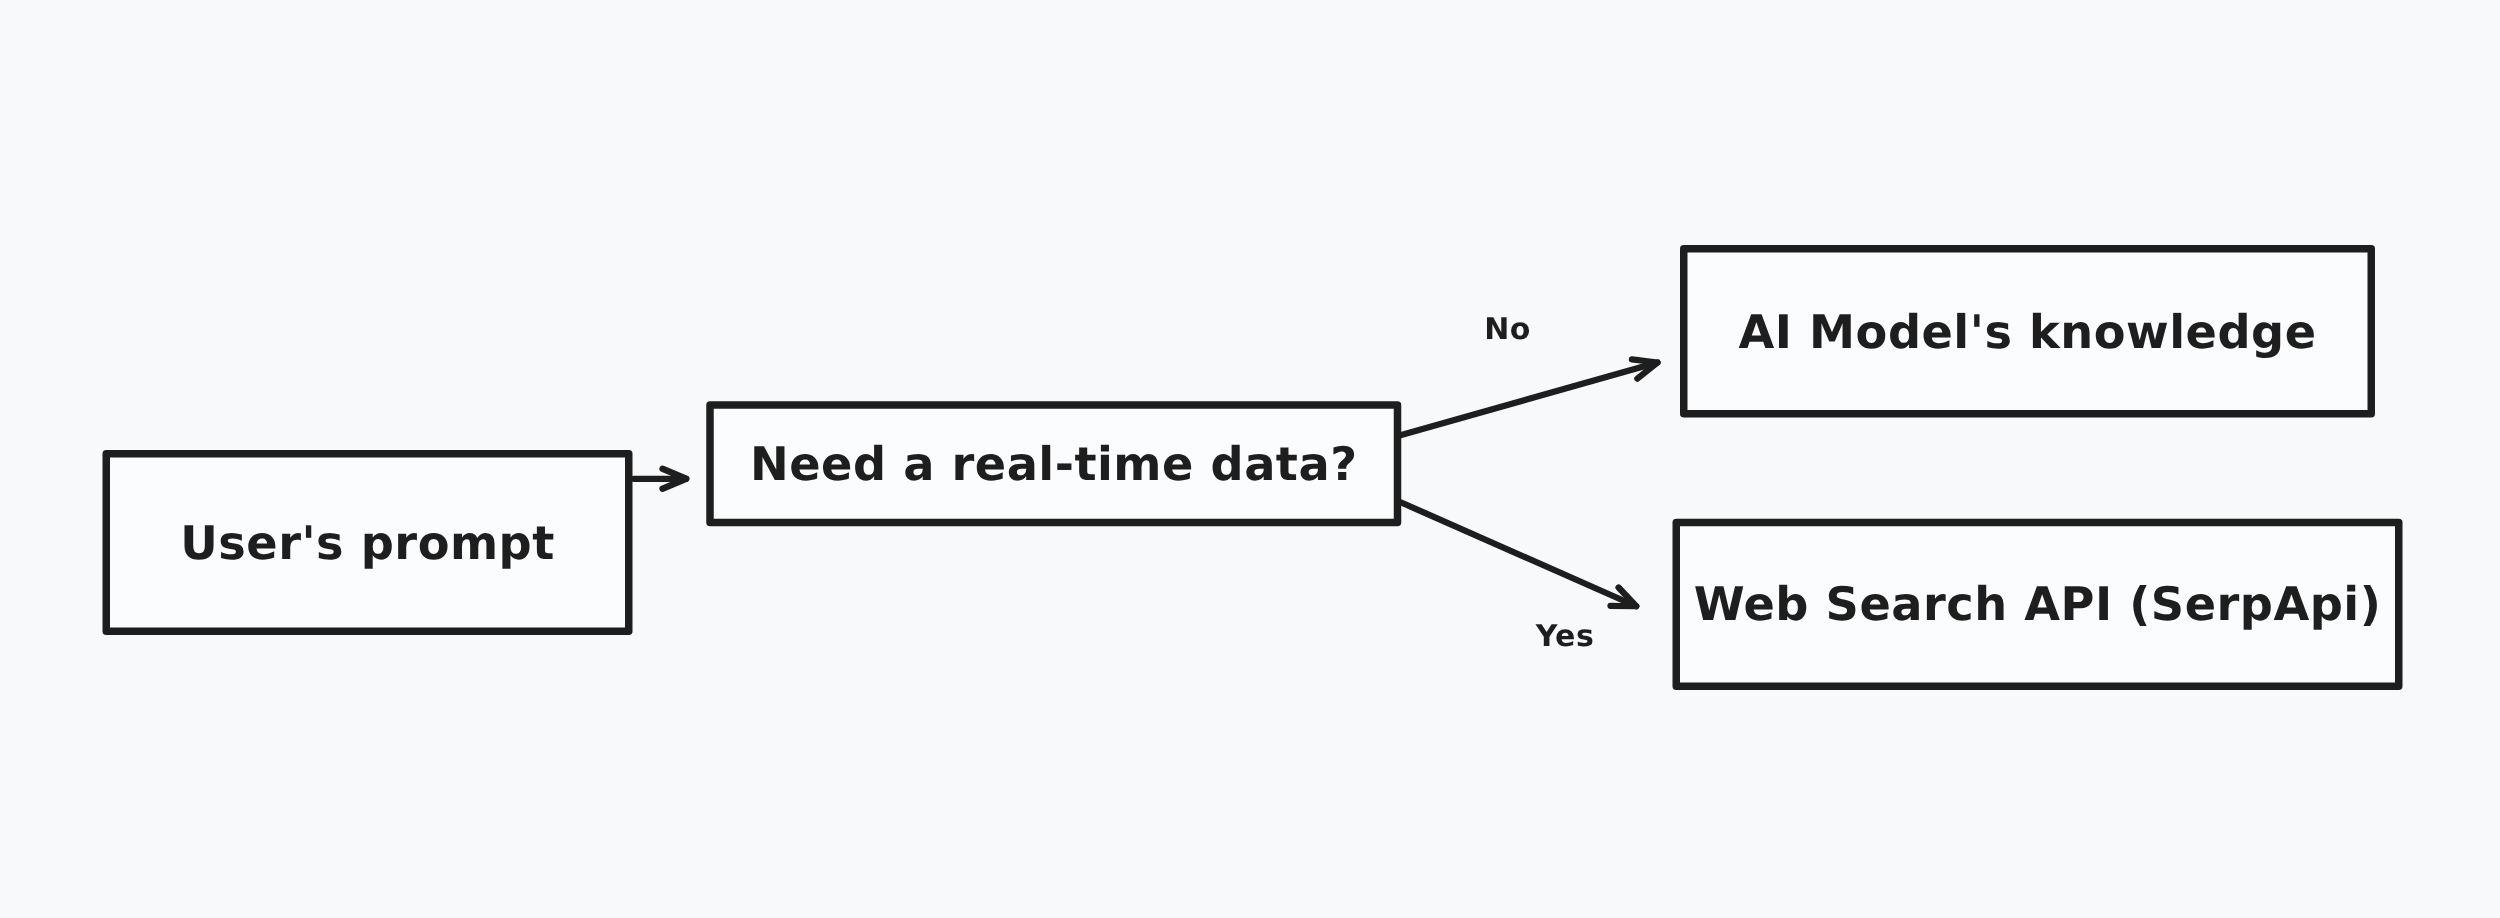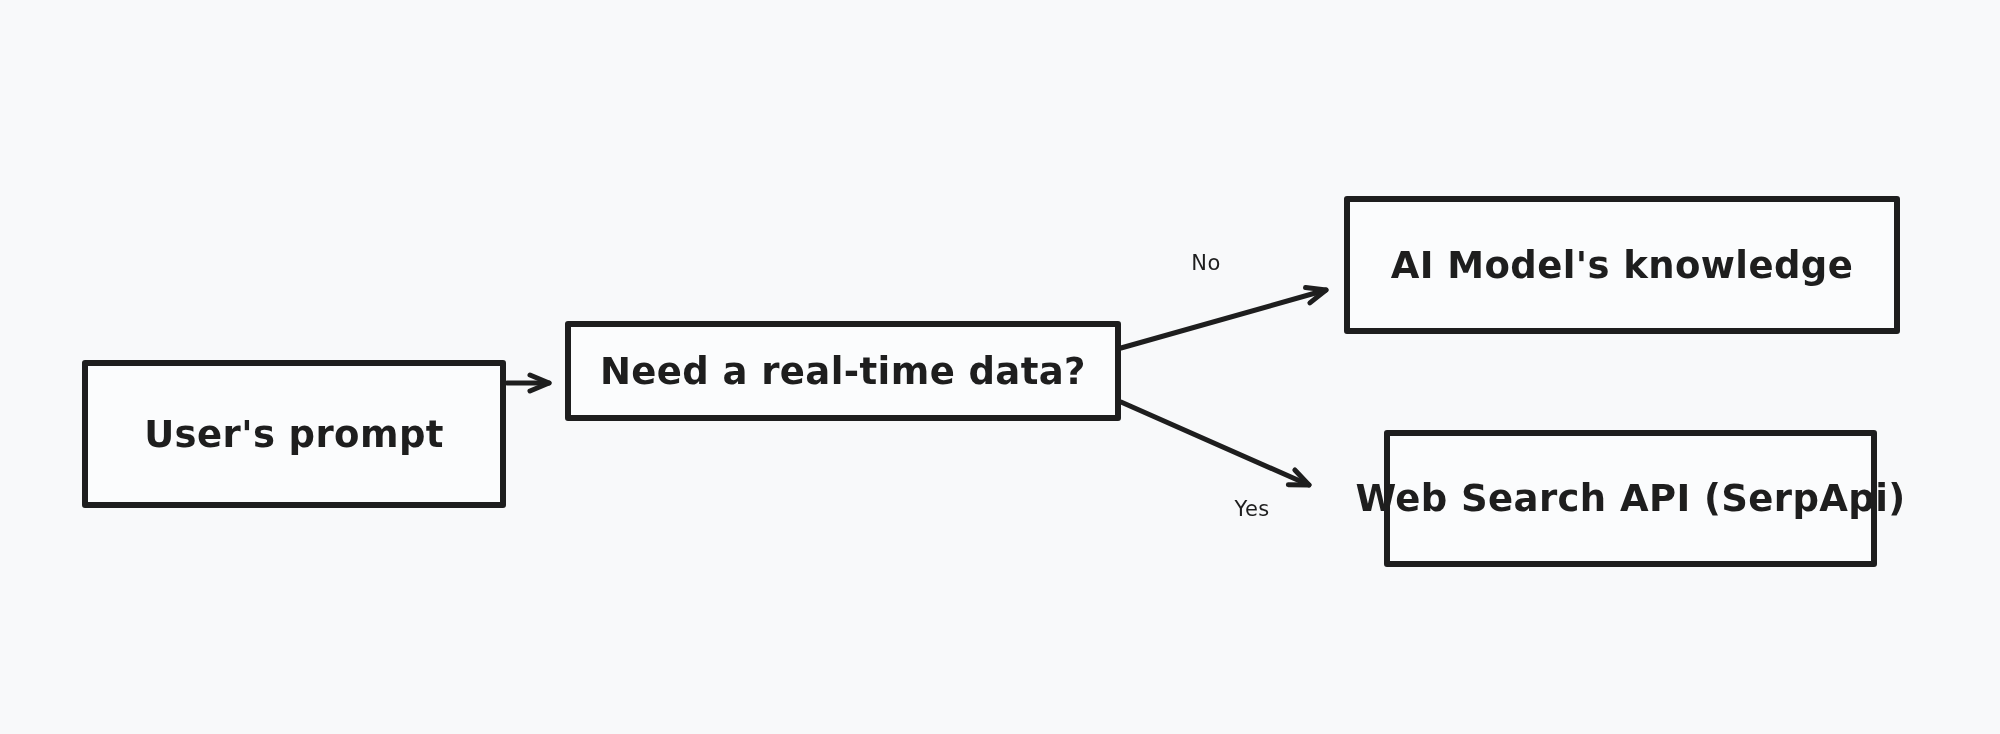--- a/index.html
+++ b/index.html
@@ -32,30 +32,30 @@
     color: #1e1e1e;
     font-size: 37px;
     font-weight: 700;
     letter-spacing: 0.4px;
     white-space: nowrap;
   }
 
   .node-users-prompt   { left:  82px; top: 323px; width: 424px; height: 148px; margin-top: 37px; }
   .node-need-realtime  { left: 565px; top: 321px; width: 556px; height: 100px; }
   .node-ai-knowledge   { left: 1344px; top: 196px; width: 556px; height: 138px; }
-  .node-web-search     { left: 1384px; top: 415px; width: 493px; height: 137px; margin-top: 15px; }
+  .node-web-search     { left: 1338px; top: 415px; width: 584px; height: 137px; }
 
   .edge-label {
     position: absolute;
     display: flex;
     align-items: center;
     justify-content: center;
     color: #1e1e1e;
-    font-size: 21px;
-    font-weight: 400;
+    font-size: 24px;
+    font-weight: 700;
     letter-spacing: 0.4px;
   }
   .edge-label-no  { left: 1164px; top: 241px; width: 84px; height: 44px; }
   .edge-label-yes { left: 1205px; top: 487px; width: 94px; height: 44px; }
 
   .edge-line {
     stroke: #1e1e1e;
     stroke-width: 5;
     stroke-linecap: round;
     fill: none;

